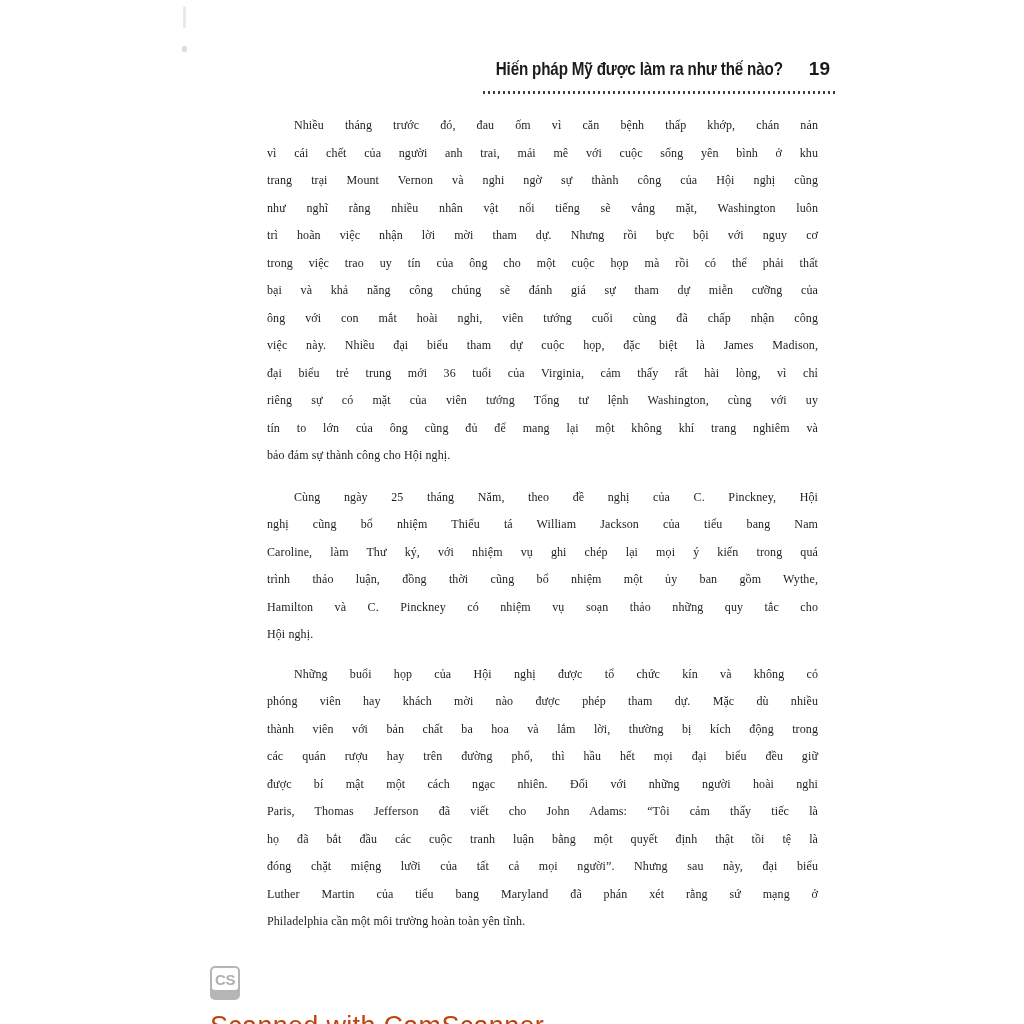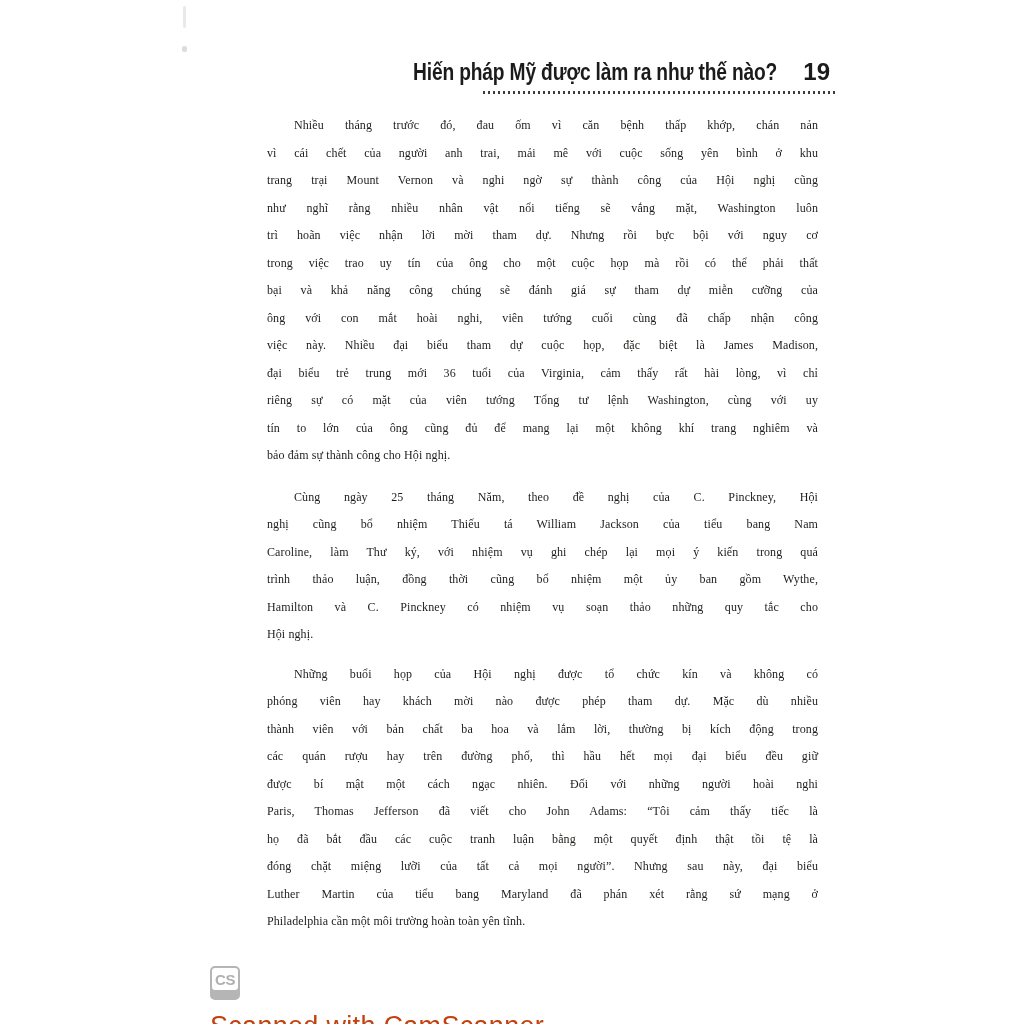--- a/index.html
+++ b/index.html
@@ -20,21 +20,21 @@
   
   .running-head {
     position: absolute;
     top: 58px;
     right: 194px;
     display: flex;
     align-items: baseline;
     gap: 26px;
     font-family: "Liberation Sans", sans-serif;
     font-weight: bold;
-    font-size: 24px;
+    font-size: 19px;
     color: #1b1b1b;
     white-space: nowrap;
   }
   .running-head .head-title {
     display: inline-block;
     transform: scaleX(0.80);
     transform-origin: center right;
     letter-spacing: -0.2px;
   }
   .head-rule {

